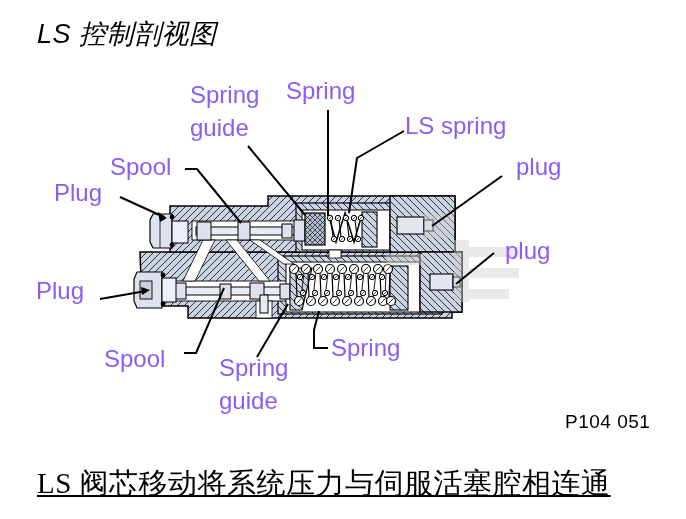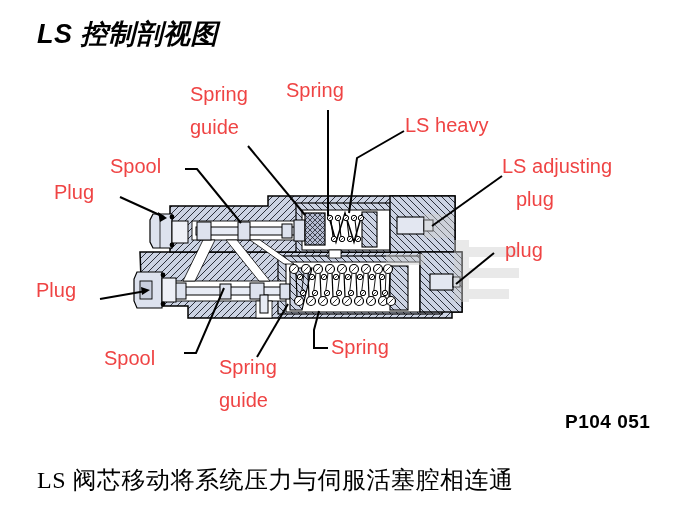--- a/index.html
+++ b/index.html
@@ -1,27 +1,27 @@
 <!DOCTYPE html>
 <html><head>
 <meta charset="utf-8">
 <style>
   html,body{margin:0;padding:0;background:#ffffff;}
   #page{position:relative;width:686px;height:519px;background:#fff;overflow:hidden;
         font-family:"Liberation Sans","DejaVu Sans",sans-serif;color:#000;}
   #drawing{position:absolute;left:0;top:0;}
-  .lbl{position:absolute;font-size:20px;line-height:33px;white-space:nowrap;color:#ef4444;}
+  .lbl{position:absolute;font-size:24px;line-height:33px;white-space:nowrap;color:#8b5cf6;}
   .lbl .ind14{padding-left:14px;display:block;}
   .lbl .ind8{padding-left:8px;display:block;}
   .lbl .ln{display:block;}
-  #title{position:absolute;left:37px;top:16px;font-size:27px;font-weight:bold;
+  #title{position:absolute;left:37px;top:16px;font-size:27px;font-weight:normal;
          font-style:italic;letter-spacing:.5px;}
-  #caption{position:absolute;left:37px;top:464px;font-size:24px;
-           font-family:"Liberation Serif","DejaVu Serif",serif;letter-spacing:.5px;}
-  #figcode{position:absolute;left:565px;top:411px;font-size:19px;letter-spacing:.5px;font-weight:bold;}
+  #caption{position:absolute;left:37px;top:464px;font-size:29px;
+           font-family:"Liberation Serif","DejaVu Serif",serif;letter-spacing:.5px;text-decoration:underline;}
+  #figcode{position:absolute;left:565px;top:411px;font-size:19px;letter-spacing:.5px;}
 </style>
 </head>
 <body>
 
 <div id="page">
 
   <div id="title">LS 控制剖视图</div>
 
   <svg id="drawing" width="686" height="519" viewBox="0 0 686 519">
     <defs>
@@ -228,23 +228,22 @@
       <polygon points="167,218 158,212 160,222" fill="#000" stroke="none"></polygon>
       <polygon points="150,290 141,287 142,295" fill="#000" stroke="none"></polygon>
     </g>
   </svg>
 
   <div class="lbl" style="left:190px;top:78px">
     <span class="ln">Spring</span>
     <span class="ln">guide</span>
   </div>
   <div class="lbl" style="left:286px;top:74px">Spring</div>
-  <div class="lbl" style="left:405px;top:109px">LS heavy</div>
+  <div class="lbl" style="left:405px;top:109px">LS spring</div>
   <div class="lbl" style="left:502px;top:150px">
-    <span class="ln">LS adjusting</span>
     <span class="ind14">plug</span>
   </div>
   <div class="lbl" style="left:497px;top:234px">
     <span class="ind8">plug</span>
   </div>
   <div class="lbl" style="left:110px;top:150px">Spool</div>
   <div class="lbl" style="left:54px;top:176px">Plug</div>
   <div class="lbl" style="left:36px;top:274px">Plug</div>
   <div class="lbl" style="left:104px;top:342px">Spool</div>
   <div class="lbl" style="left:219px;top:351px">

